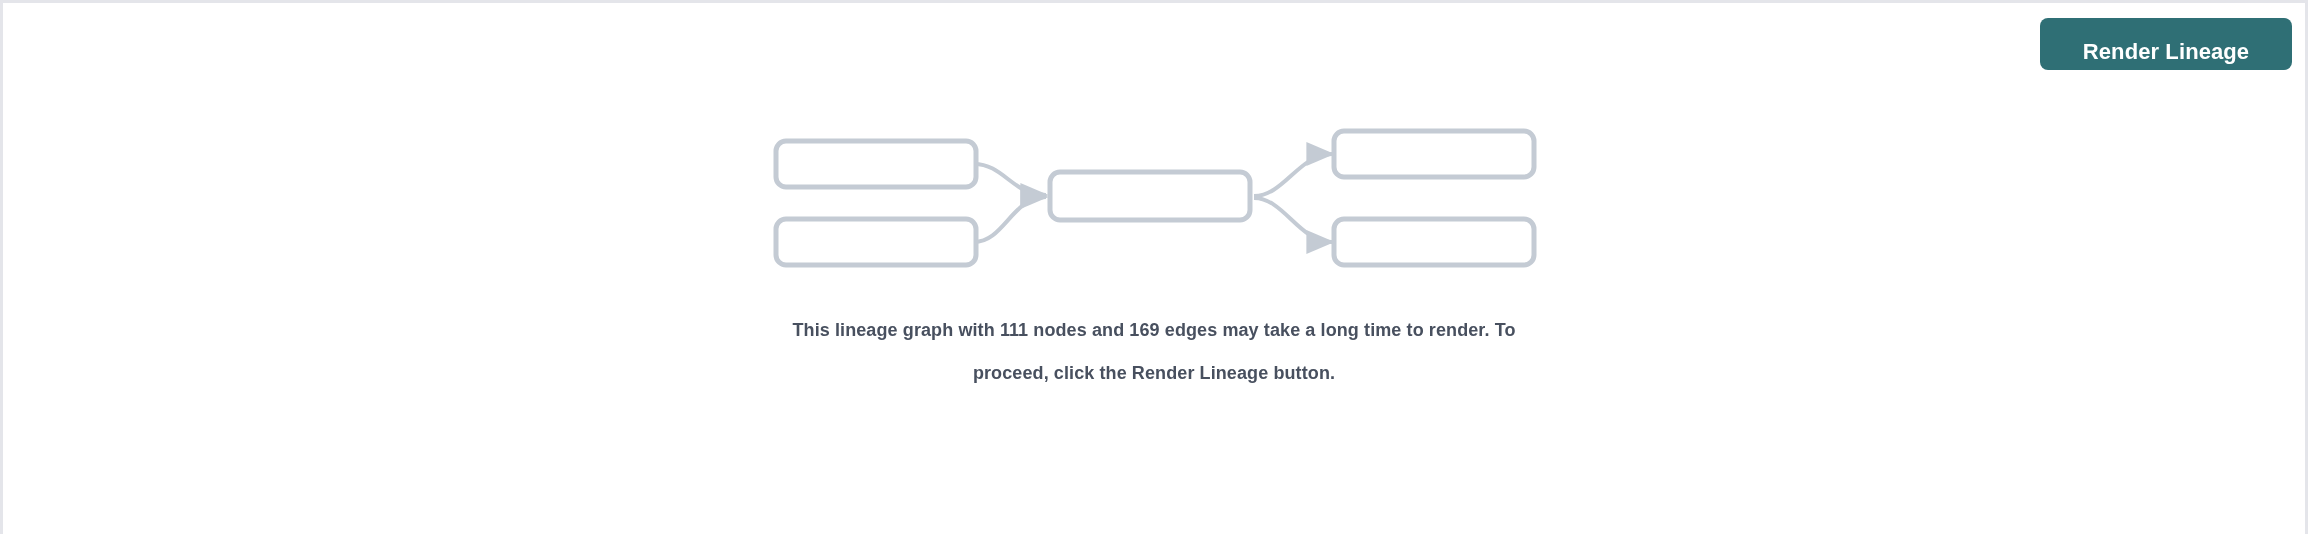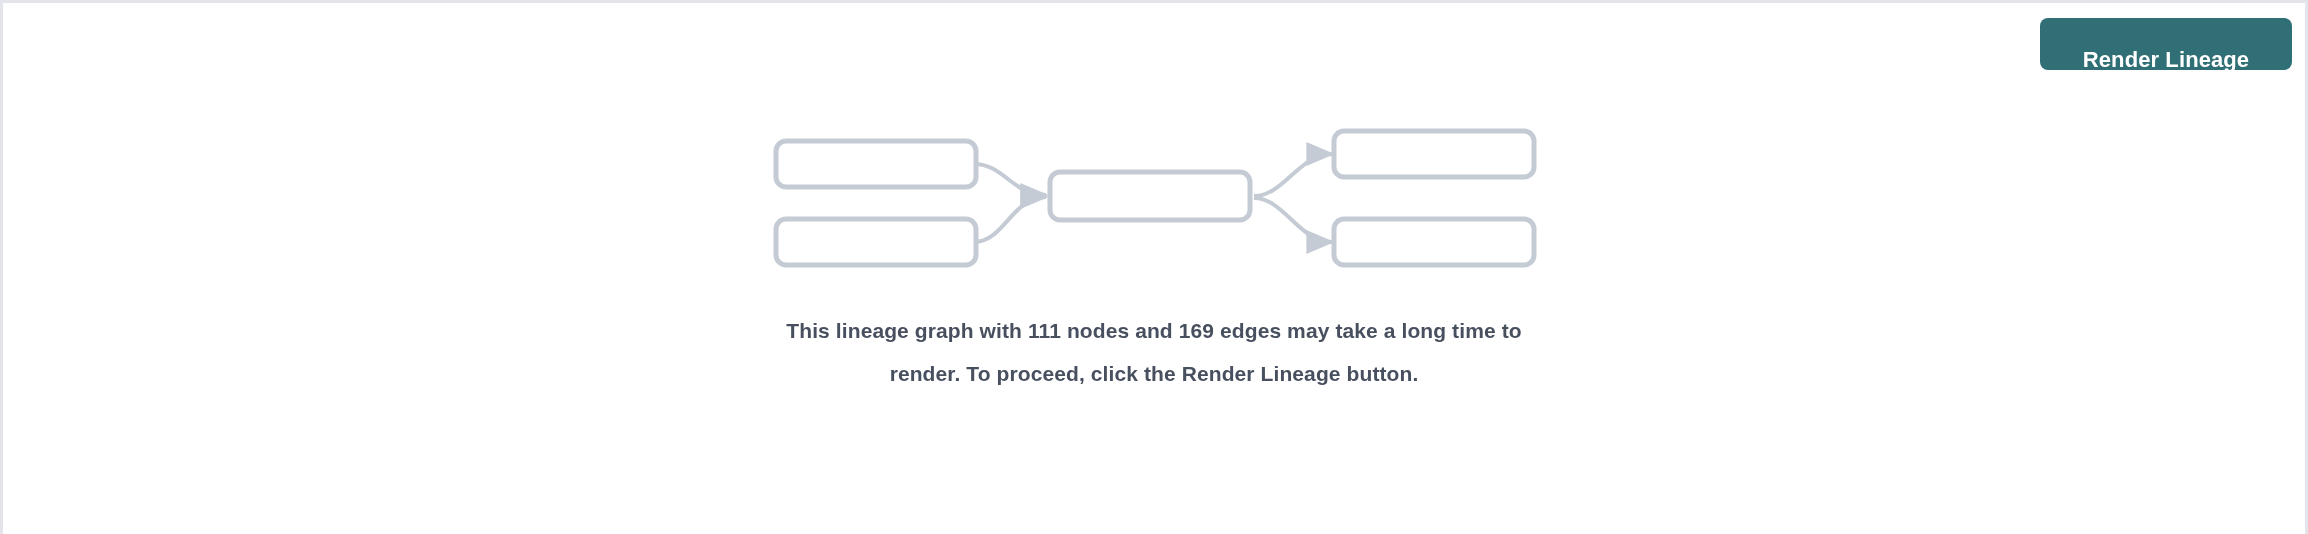--- a/index.html
+++ b/index.html
@@ -40,21 +40,21 @@
     border: none;
     border-radius: 8px;
     background: #2f6f75;
     color: #ffffff;
     font-family: "Liberation Sans", sans-serif;
     font-size: 22px;
     font-weight: bold;
     letter-spacing: 0.1px;
     line-height: 52px;
     cursor: pointer;
-    padding: 16px;
+    padding: 8px;
     white-space: nowrap;
   }
 
   
   #empty-state {
     position: absolute;
     top: 110px;
     left: 0;
     width: 2302px;
     display: flex;
@@ -67,21 +67,21 @@
     width: 800px;
     height: 160px;
   }
 
   #lineage-warning-message {
     margin-top: 36px;
     width: 800px;
     text-align: center;
     color: #48505f;
     font-family: "Liberation Sans", sans-serif;
-    font-size: 21px;
+    font-size: 18px;
     font-weight: bold;
     line-height: 43px;
     letter-spacing: 0.1px;
   }
 </style>
 </head>
 <body>
 
 <div id="app-root">
 

